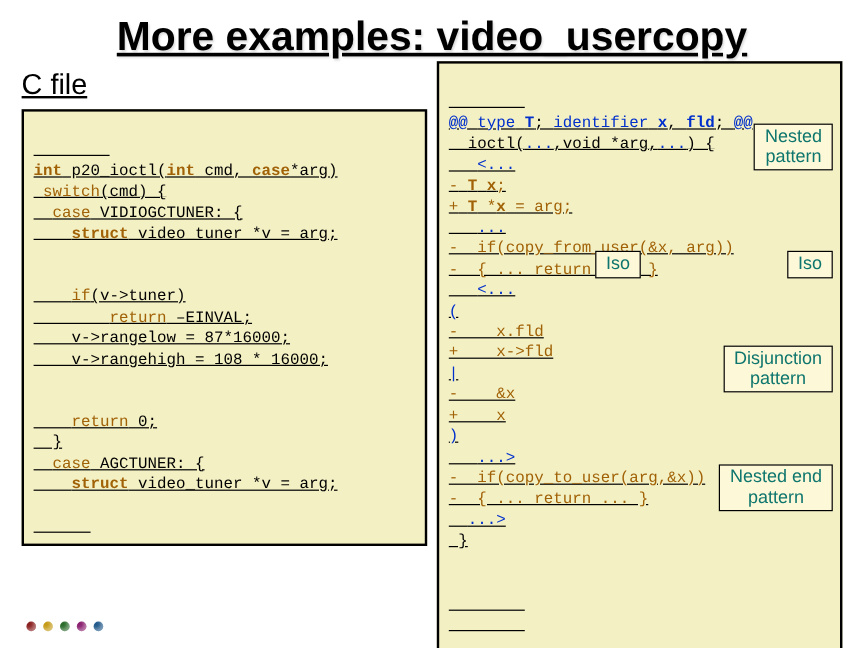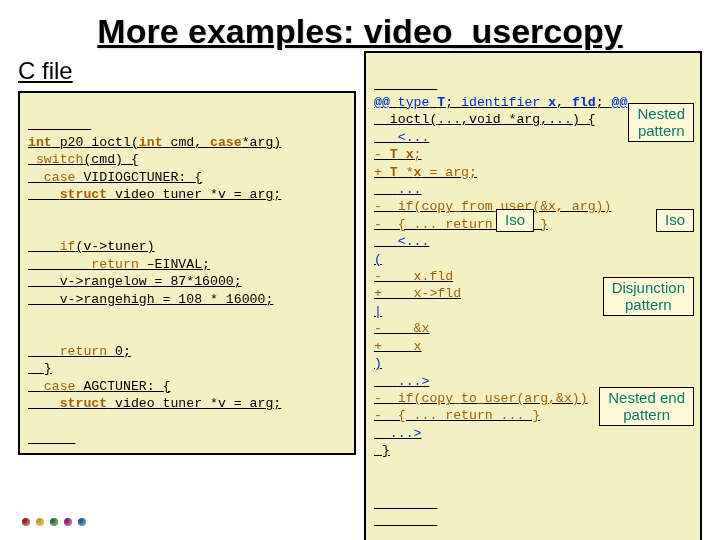--- a/index.html
+++ b/index.html
@@ -141,21 +141,21 @@
    <span class="blue">...&gt;</span>
 <span class="kw">-  if(copy_to_user(arg,&amp;x))</span>
 <span class="kw">-  { ... return ... }</span>
   <span class="blue">...&gt;</span>
  }</div>
 
         <div class="annot" style="right:6px; top:50px;">Nested
 pattern</div>
         <div class="annot" style="left:130px; top:156px;">Iso</div>
         <div class="annot" style="right:6px; top:156px;">Iso</div>
-        <div class="annot" style="right:6px; top:224px;">Disjunction
+        <div class="annot" style="right:6px; top:235px;">Disjunction
 pattern</div>
         <div class="annot" style="right:6px; top:334px;">Nested end
 pattern</div>
       </div>
     </div>
 
   </div>
 
   <div class="footerdots">
     <span class="dot d1"></span>

